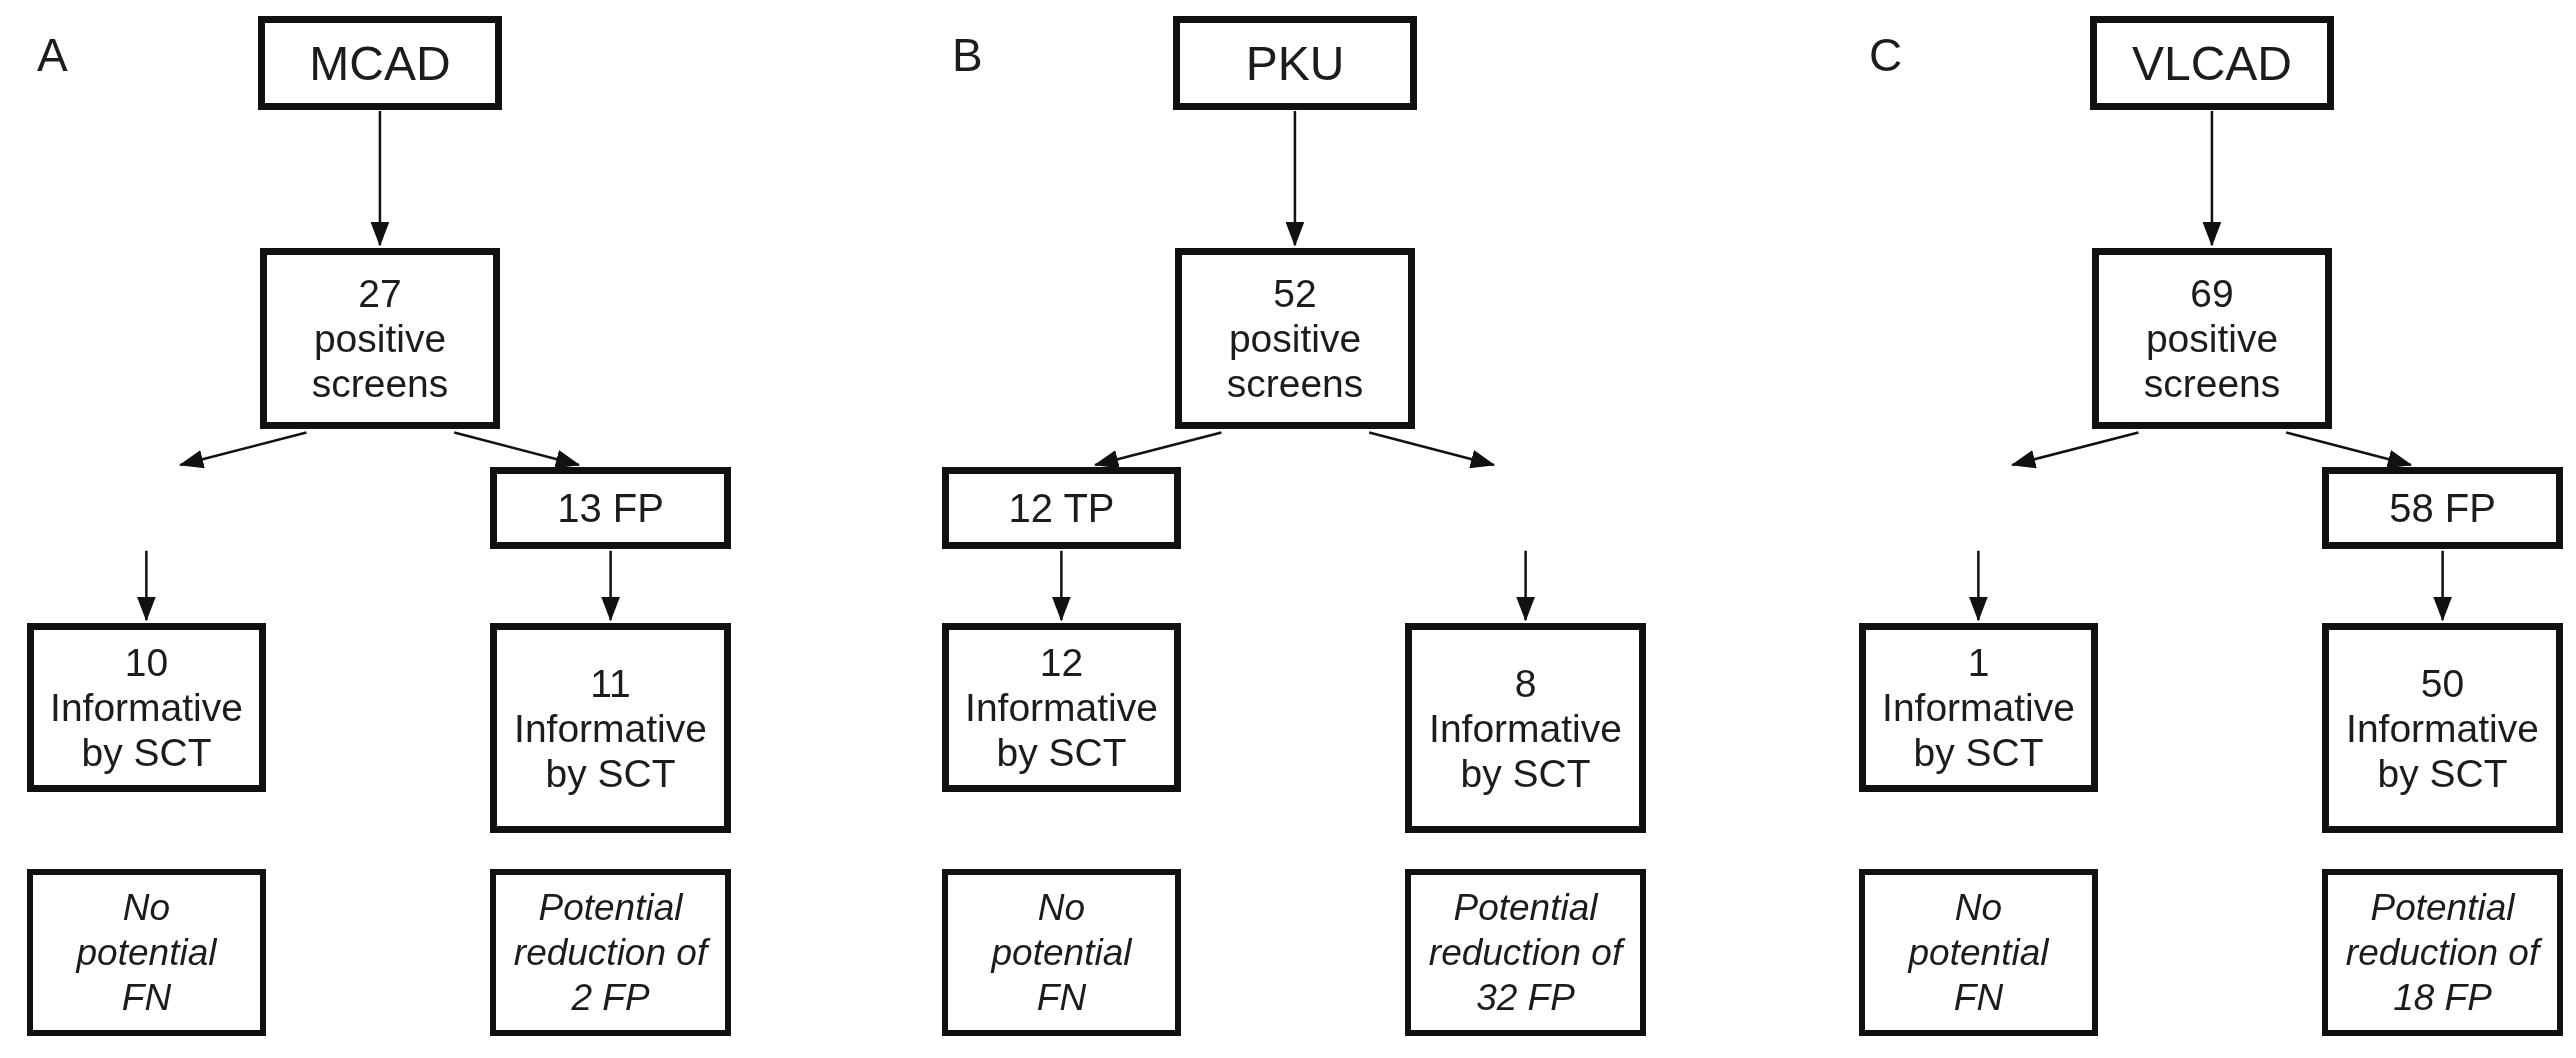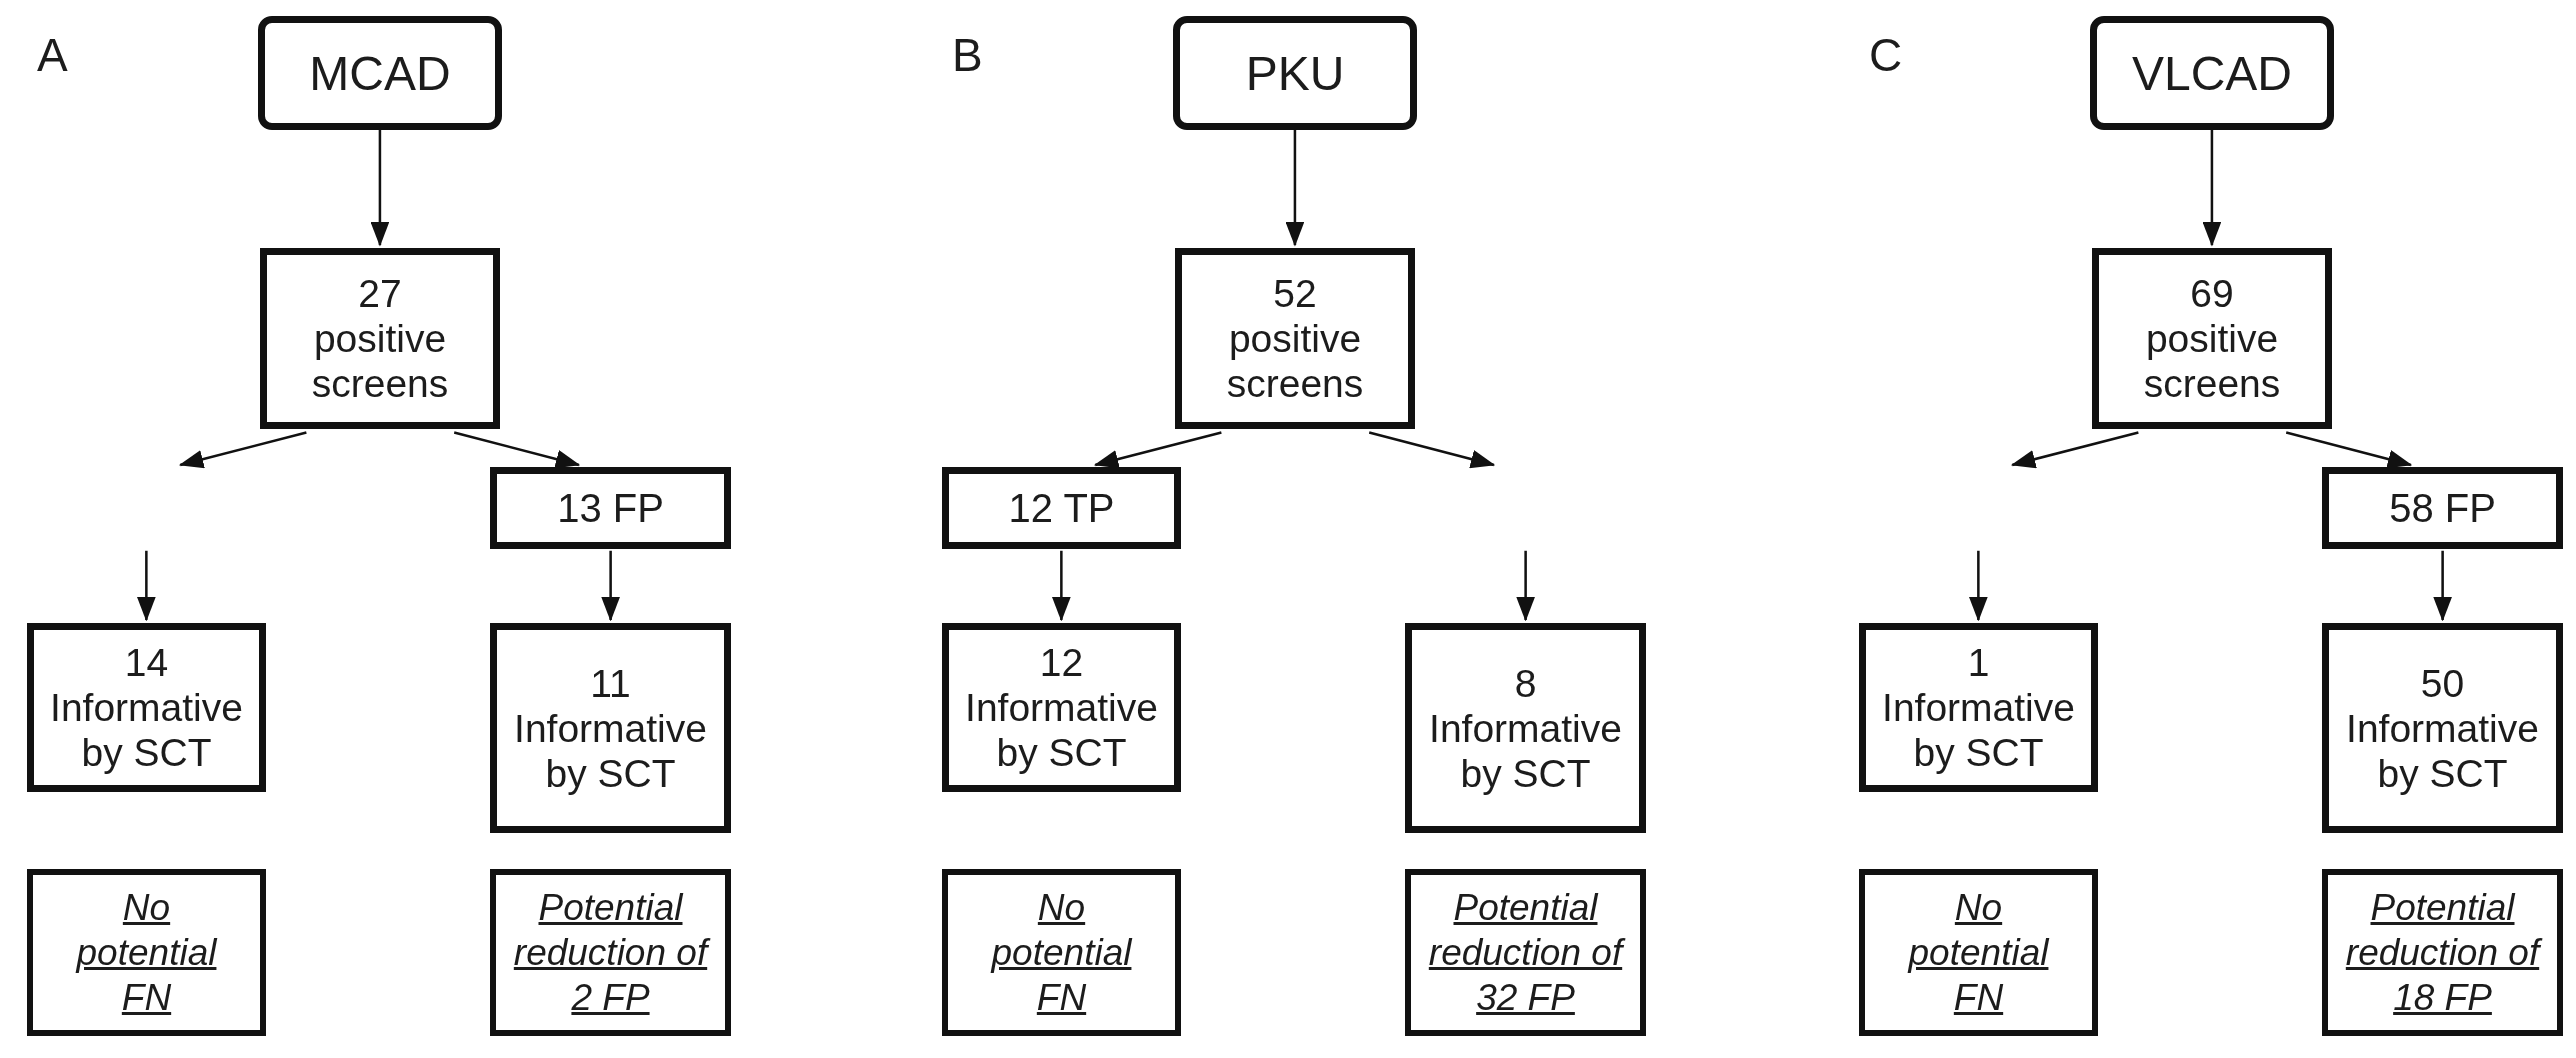--- a/index.html
+++ b/index.html
@@ -23,31 +23,31 @@
 
   .box{
     position:absolute;
     box-sizing:border-box;
     border:7.2px solid #111111;
     background:#ffffff;
     display:flex;flex-direction:column;
     align-items:center;justify-content:center;
     text-align:center;
   }
-  .top-box{left:258px;top:16px;width:244px;height:114px;font-size:48px;border-radius:14px;}
+  .top-box{left:258px;top:16px;width:244px;height:94px;font-size:48px;}
   .screens-box{left:260px;top:248px;width:240px;height:181px;}
   .tp-box{left:27px;top:467px;width:239px;height:82px;font-size:40px;}
   .fp-box{left:490px;top:467px;width:241px;height:82px;font-size:40px;}
   .info-l{left:27px;top:623px;width:239px;height:169px;}
   .info-r{left:490px;top:623px;width:241px;height:210px;}
   .out-l{left:27px;top:869px;width:239px;height:167px;border-width:6.5px;}
   .out-r{left:490px;top:869px;width:241px;height:167px;border-width:6.5px;}
 
   .ln{display:block;font-size:39px;line-height:45px;}
-  .outcome .ln{font-style:italic;font-size:37px;line-height:45px;text-decoration:underline;}
+  .outcome .ln{font-style:italic;font-size:37px;line-height:45px;}
 
   svg.arrows{position:absolute;left:0;top:0;pointer-events:none;}
   svg.arrows line{stroke:#111111;stroke-width:3.5px;}
 </style>
 </head>
 <body>
 
 <svg width="0" height="0" style="position:absolute" aria-hidden="true">
   <defs>
     <marker id="ah" markerUnits="userSpaceOnUse" markerWidth="34" markerHeight="26" refX="32" refY="13" orient="auto">
@@ -72,21 +72,21 @@
     </div>
     <div class="box screens-box">
       <span class="ln">27</span>
       <span class="ln">positive</span>
       <span class="ln">screens</span>
     </div>
     <div class="box fp-box">
       <span>13 FP</span>
     </div>
     <div class="box info-l">
-      <span class="ln">14</span>
+      <span class="ln">10</span>
       <span class="ln">Informative</span>
       <span class="ln">by SCT</span>
     </div>
     <div class="box info-r">
       <span class="ln">11</span>
       <span class="ln">Informative</span>
       <span class="ln">by SCT</span>
     </div>
     <div class="box out-l outcome">
       <span class="ln">No</span>

